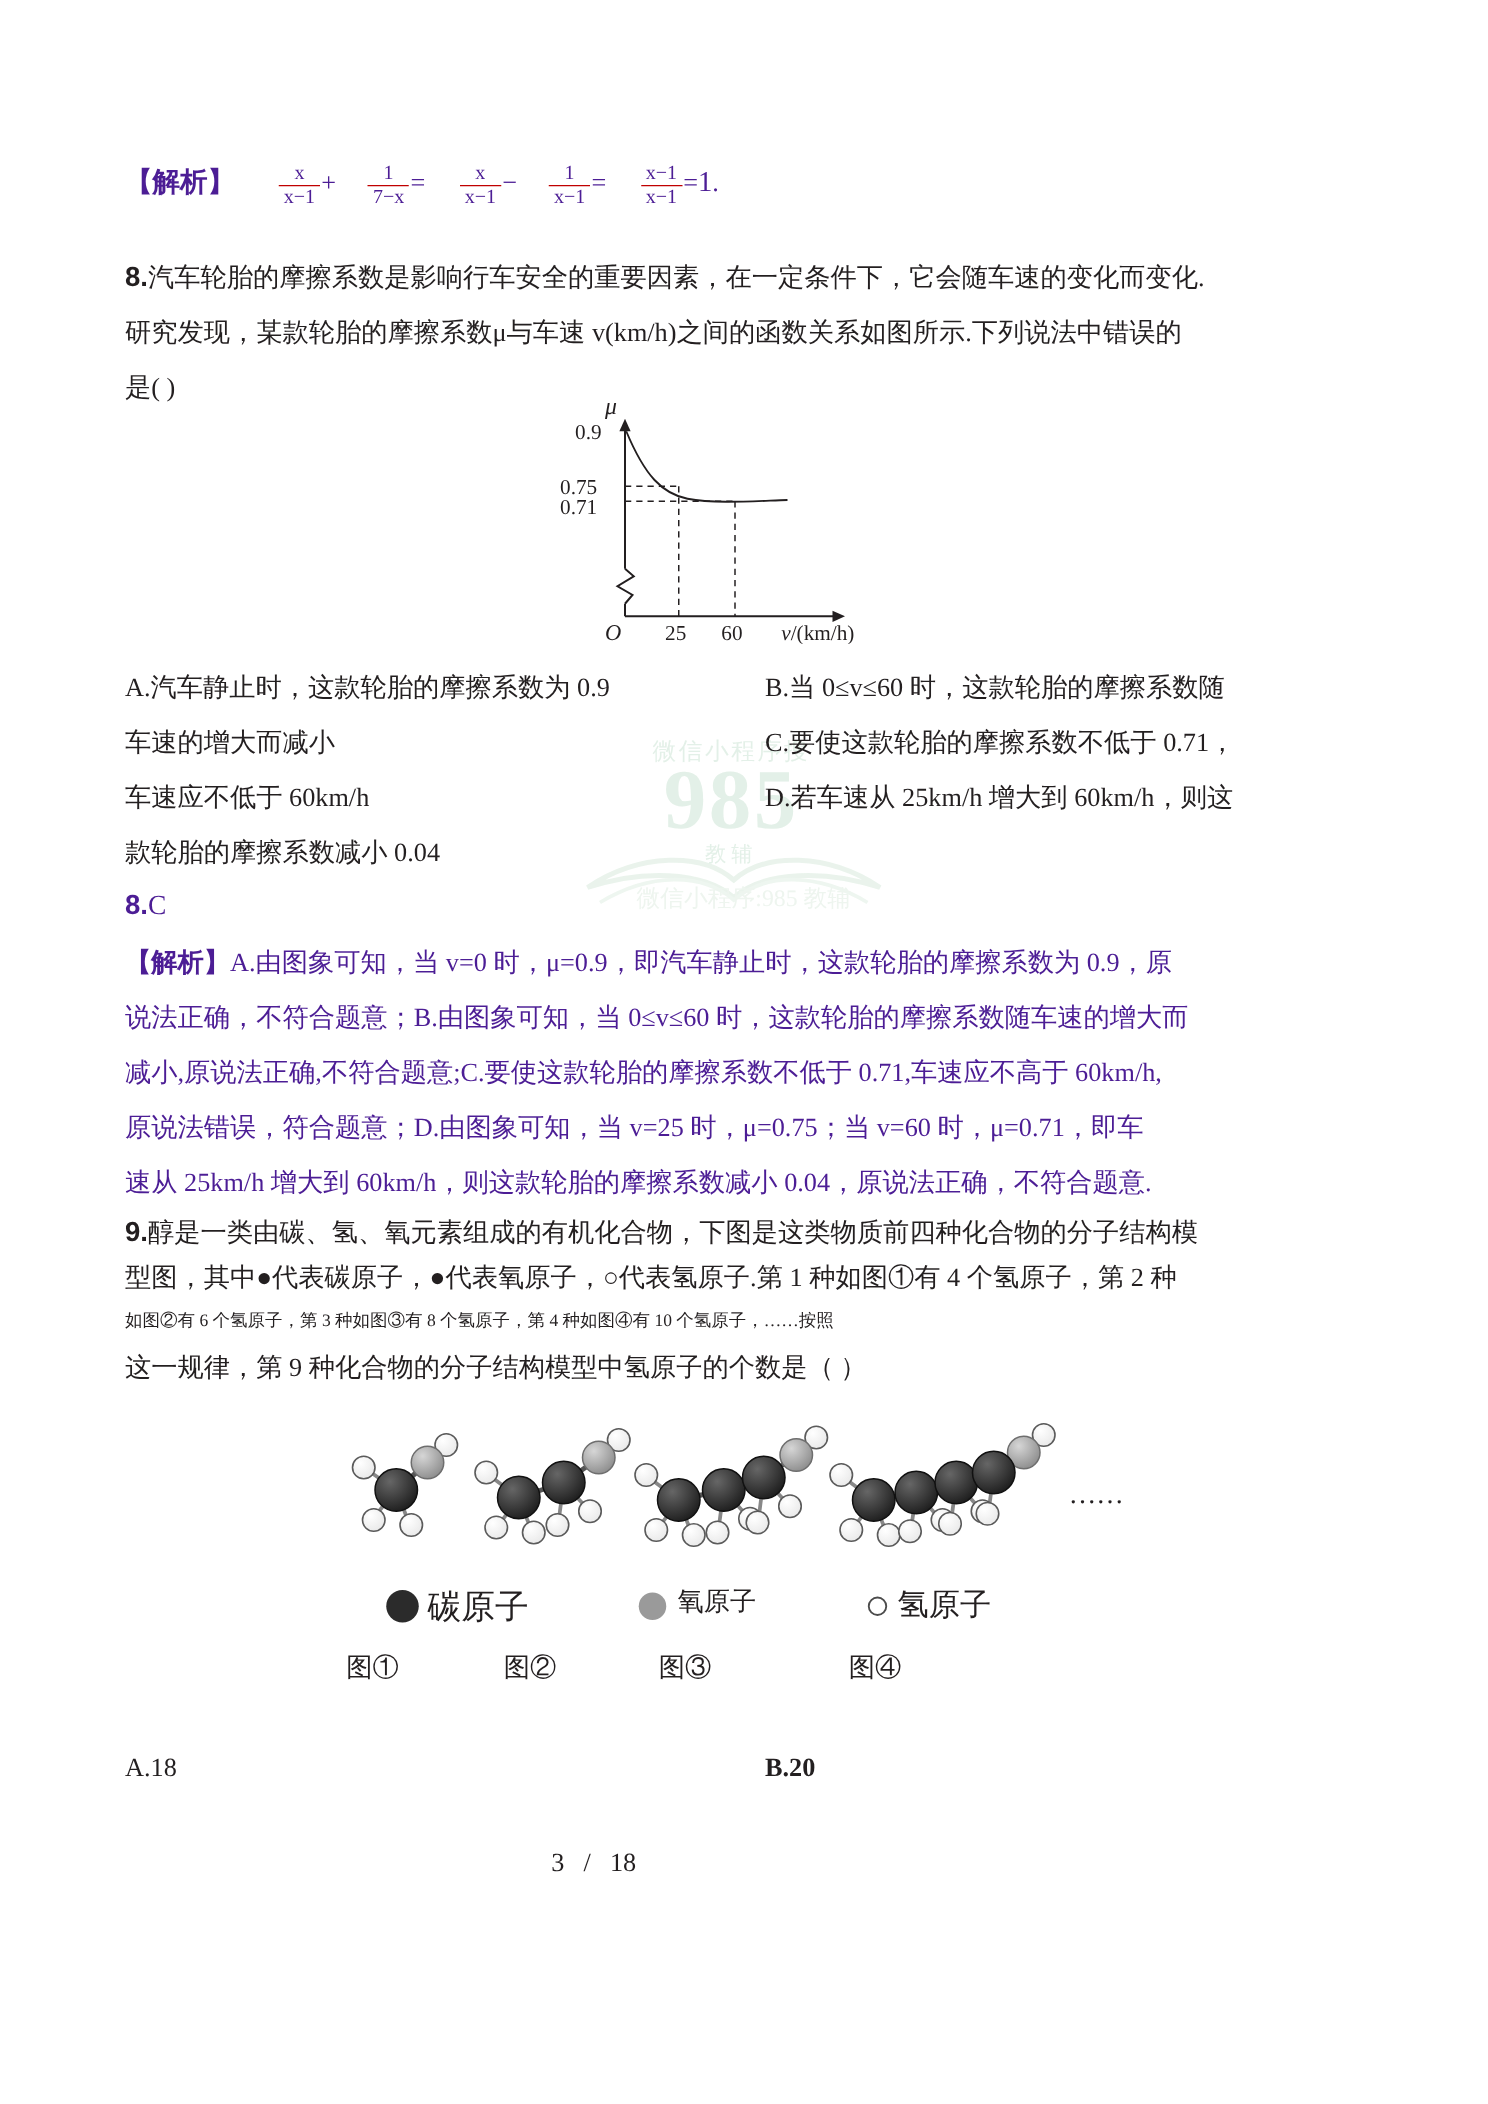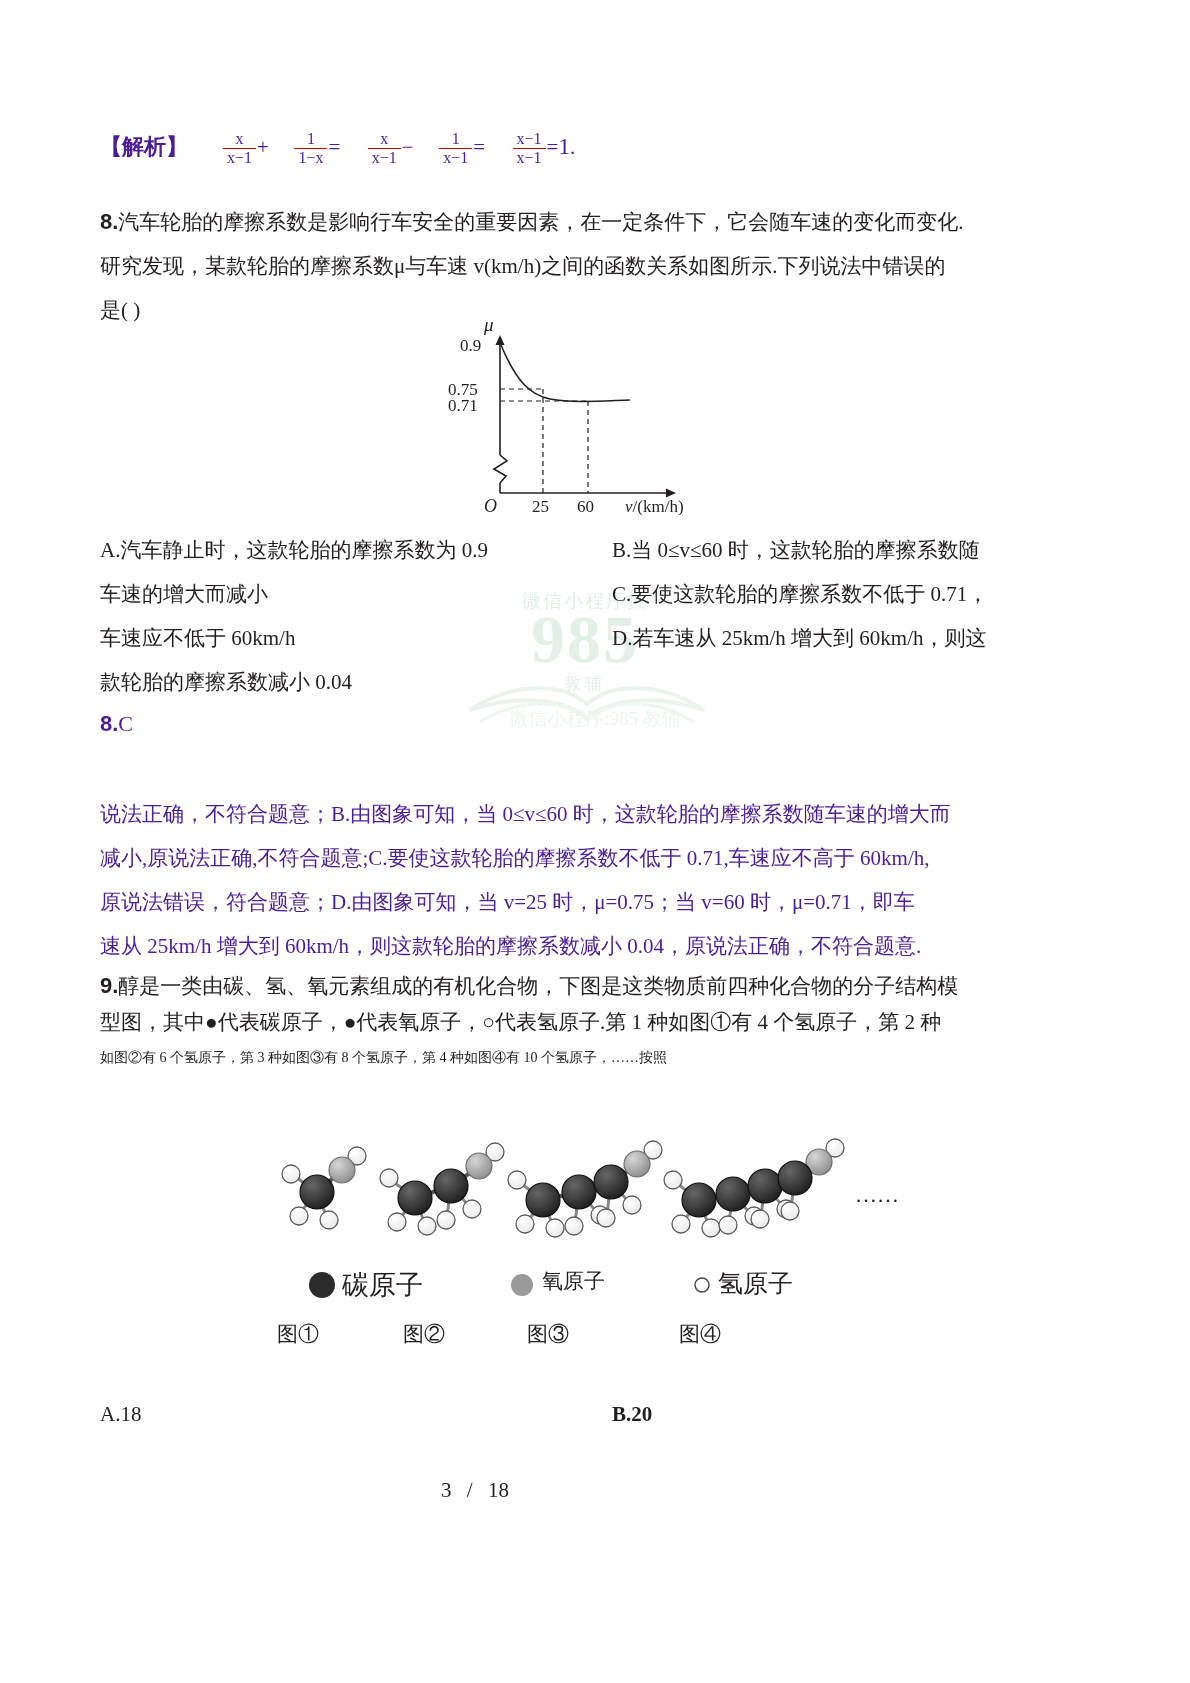--- a/index.html
+++ b/index.html
@@ -64,21 +64,21 @@
     <span class="red bold sans" style="font-size:22px;">【解析】</span>
     <span class="red" style="font-size:22px;display:inline-block;width:26px;"></span>
     <span class="red" style="font-size:21px;">
       <span class="frac">
         <span class="num">x</span>
         <span class="den">x−1</span>
       </span><span>+</span>
       <span style="display:inline-block;width:14px;"></span>
       <span class="frac">
         <span class="num">1</span>
-        <span class="den">1−x</span>
+        <span class="den">7−x</span>
       </span><span>=</span>
       <span style="display:inline-block;width:16px;"></span>
       <span class="frac">
         <span class="num">x</span>
         <span class="den">x−1</span>
       </span><span>−</span>
       <span style="display:inline-block;width:14px;"></span>
       <span class="frac">
         <span class="num">1</span>
         <span class="den">x−1</span>
@@ -135,30 +135,34 @@
   <div class="blk ln" style="left:100px;top:660px;">款轮胎的摩擦系数减小 0.04</div>
 
   <div class="blk ln" style="left:612px;top:528px;">B.当 0≤v≤60 时，这款轮胎的摩擦系数随</div>
   <div class="blk ln" style="left:612px;top:572px;">C.要使这款轮胎的摩擦系数不低于 0.71，</div>
   <div class="blk ln" style="left:612px;top:616px;">D.若车速从 25km/h 增大到 60km/h，则这</div>
 
   <div class="blk ln red" style="left:100px;top:702px;">
     <span class="bold sans" style="font-size:22px;">8.</span><span style="font-size:22px;">C</span>
   </div>
 
+  <div class="blk ln red" style="left:100px;top:748px;">
+    <span class="bold sans" style="font-size:21px;">【解析】</span><span>A.由图象可知，当 v=0 时，μ=0.9，即汽车静止时，这款轮胎的摩擦系数为 0.9，原</span>
+  </div>
   <div class="blk ln red" style="left:100px;top:792px;">说法正确，不符合题意；B.由图象可知，当 0≤v≤60 时，这款轮胎的摩擦系数随车速的增大而</div>
   <div class="blk ln red" style="left:100px;top:836px;">减小,原说法正确,不符合题意;C.要使这款轮胎的摩擦系数不低于 0.71,车速应不高于 60km/h,</div>
   <div class="blk ln red" style="left:100px;top:880px;">原说法错误，符合题意；D.由图象可知，当 v=25 时，μ=0.75；当 v=60 时，μ=0.71，即车</div>
   <div class="blk ln red" style="left:100px;top:924px;">速从 25km/h 增大到 60km/h，则这款轮胎的摩擦系数减小 0.04，原说法正确，不符合题意.</div>
 
   <div class="blk" style="left:100px;top:968px;line-height:36px;font-size:21px;white-space:nowrap;">
     <span class="bold sans" style="font-size:22px;">9.</span><span>醇是一类由碳、氢、氧元素组成的有机化合物，下图是这类物质前四种化合物的分子结构模</span>
   </div>
   <div class="blk" style="left:100px;top:1004px;line-height:36px;font-size:21px;white-space:nowrap;">型图，其中●代表碳原子，●代表氧原子，○代表氢原子.第 1 种如图①有 4 个氢原子，第 2 种</div>
   <div class="blk" style="left:100px;top:1040px;line-height:36px;font-size:14px;white-space:nowrap;">如图②有 6 个氢原子，第 3 种如图③有 8 个氢原子，第 4 种如图④有 10 个氢原子，……按照</div>
+  <div class="blk" style="left:100px;top:1076px;line-height:36px;font-size:21px;white-space:nowrap;">这一规律，第 9 种化合物的分子结构模型中氢原子的个数是（          ）</div>
 
   <div class="mol-area">
     <svg width="660" height="120" viewBox="0 0 660 120">
       <defs>
         <radialGradient id="gC" cx="35%" cy="30%" r="75%">
           <stop offset="0%" stop-color="#666"></stop>
             <stop offset="100%" stop-color="#1d1d1d"></stop>
         </radialGradient>
         <radialGradient id="gO" cx="35%" cy="30%" r="75%">
           <stop offset="0%" stop-color="#d6d6d6"></stop>

